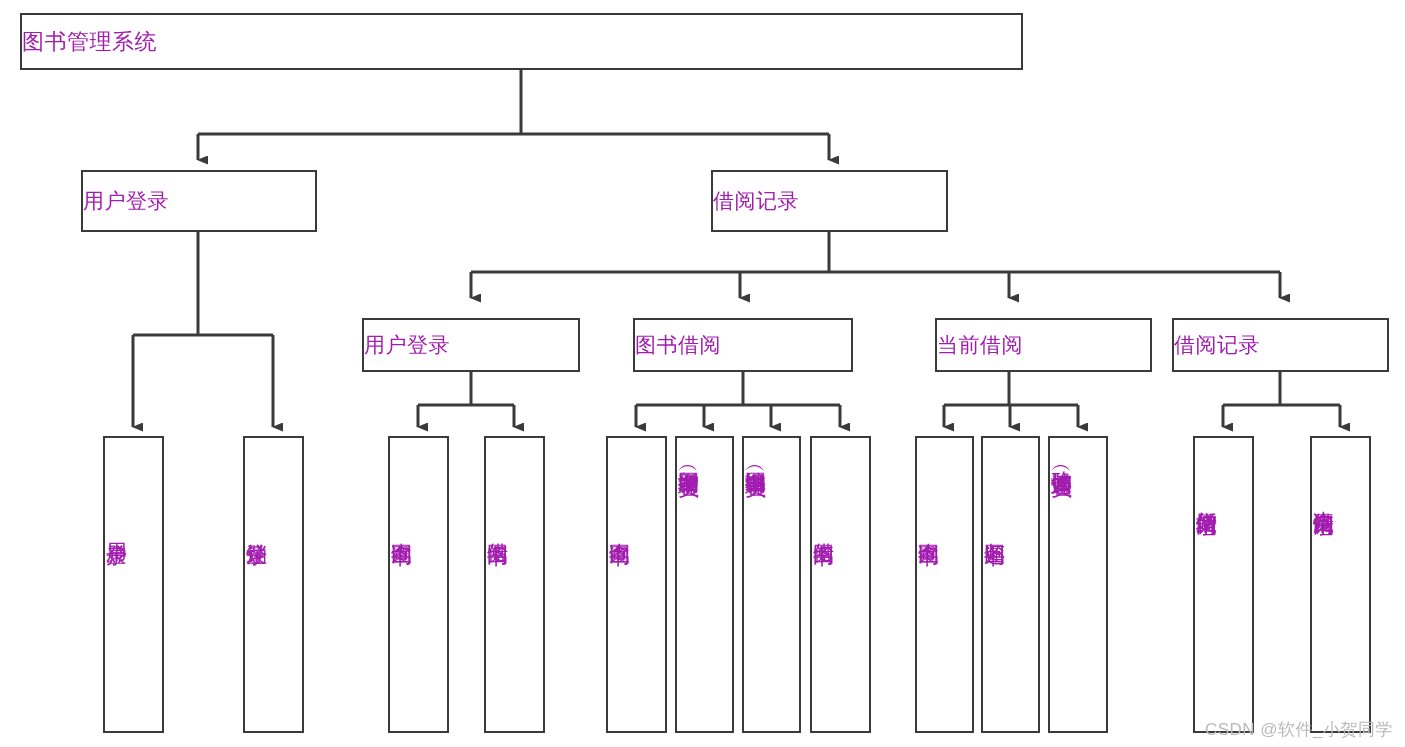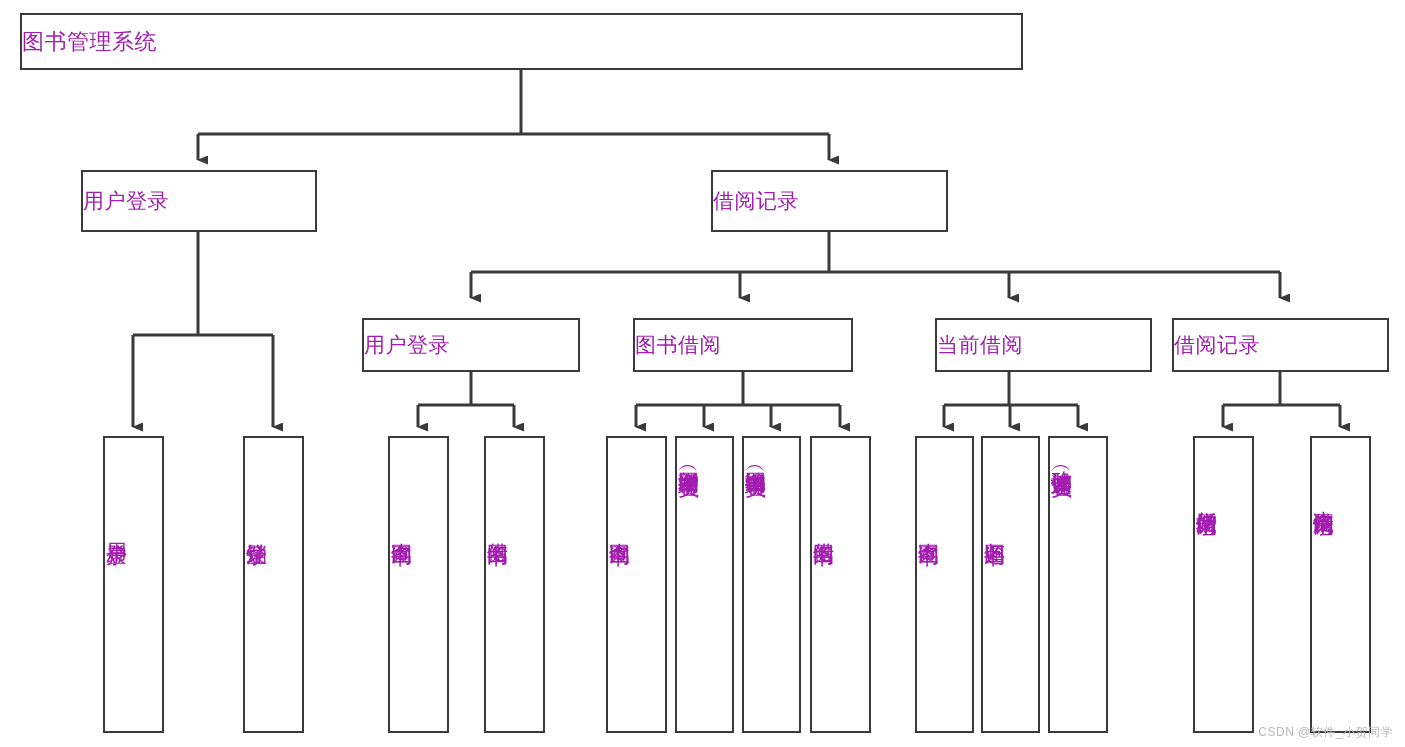--- a/index.html
+++ b/index.html
@@ -60,21 +60,21 @@
     line-height: 1.12;
     letter-spacing: 1px;
   }
   .v-node.short .node-label { padding-top: 74px; }
   .v-node.mid   .node-label { padding-top: 42px; }
   .v-node.tall  .node-label { padding-top: 2px; }
   .watermark {
     position: absolute;
     right: 12px;
     bottom: 6px;
-    font-size: 12px;
+    font-size: 17px;
     color: #b9b9b9;
     white-space: nowrap;
     letter-spacing: 0.5px;
   }
 </style>
 </head>
 <body>
 
 <div id="canvas">
 

